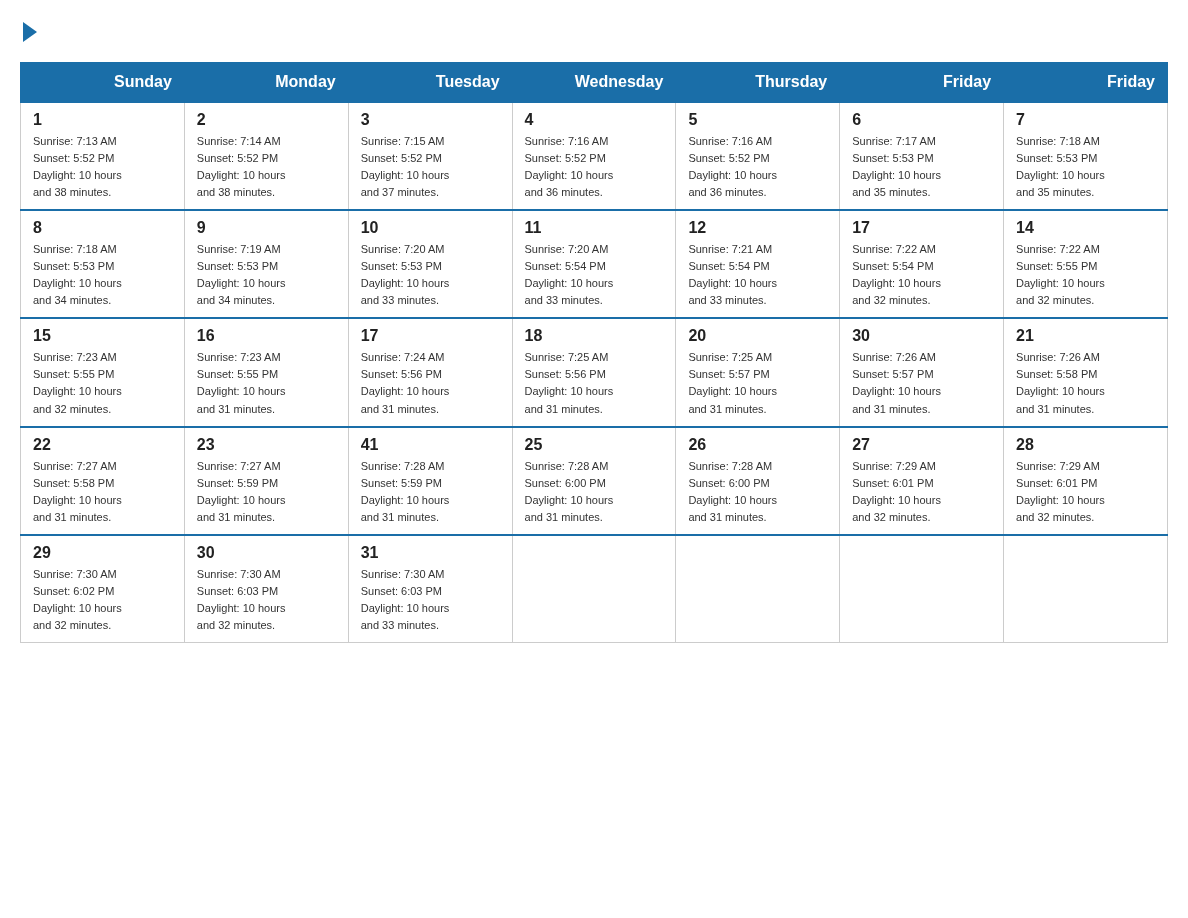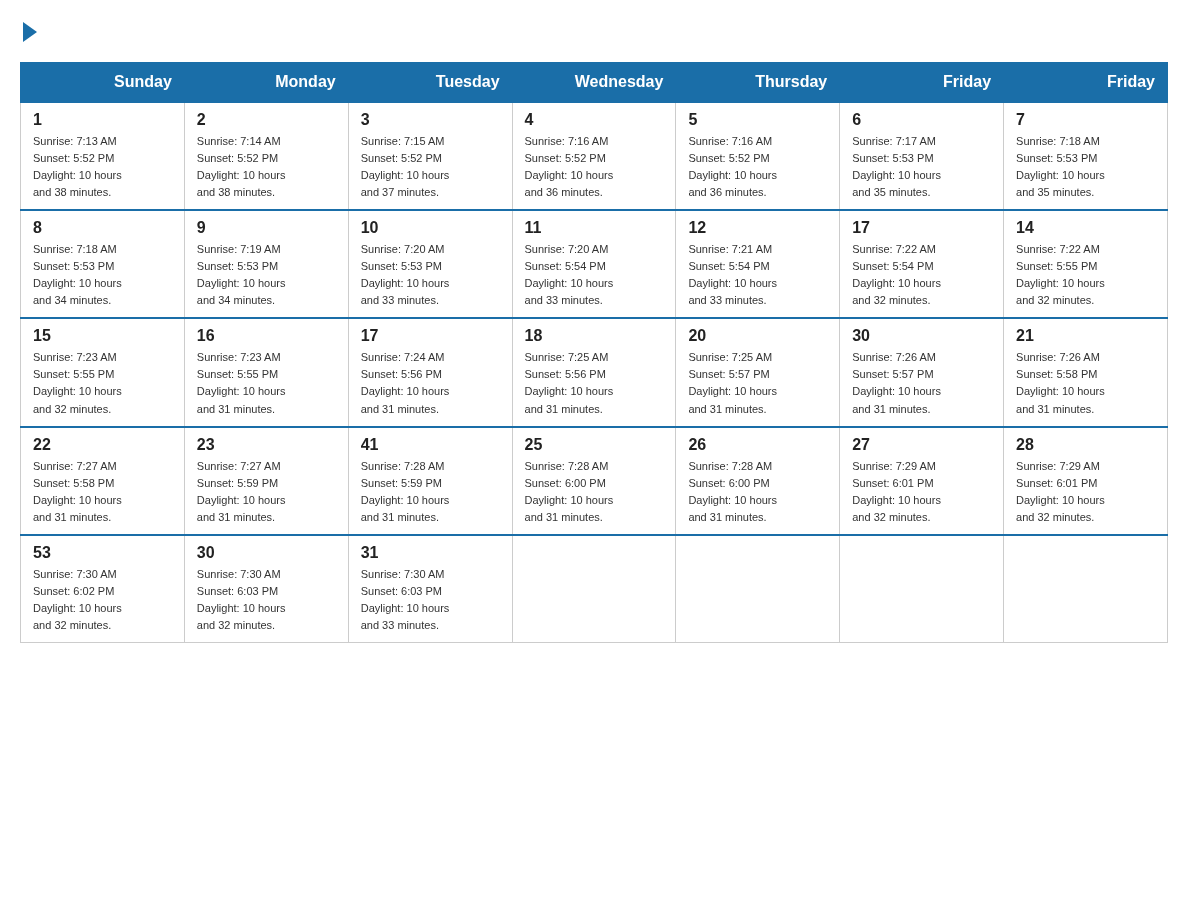--- a/index.html
+++ b/index.html
@@ -244,21 +244,21 @@
         <span class="day-number">27</span>
         <span class="day-info">Sunrise: 7:29 AM<br>Sunset: 6:01 PM<br>Daylight: 10 hours<br>and 32 minutes.</span>
       </td>
         <td>
         <span class="day-number">28</span>
         <span class="day-info">Sunrise: 7:29 AM<br>Sunset: 6:01 PM<br>Daylight: 10 hours<br>and 32 minutes.</span>
       </td>
       </tr>
       <tr>
         <td>
-        <span class="day-number">53</span>
+        <span class="day-number">29</span>
         <span class="day-info">Sunrise: 7:30 AM<br>Sunset: 6:02 PM<br>Daylight: 10 hours<br>and 32 minutes.</span>
       </td>
         <td>
         <span class="day-number">30</span>
         <span class="day-info">Sunrise: 7:30 AM<br>Sunset: 6:03 PM<br>Daylight: 10 hours<br>and 32 minutes.</span>
       </td>
         <td>
         <span class="day-number">31</span>
         <span class="day-info">Sunrise: 7:30 AM<br>Sunset: 6:03 PM<br>Daylight: 10 hours<br>and 33 minutes.</span>
       </td>

